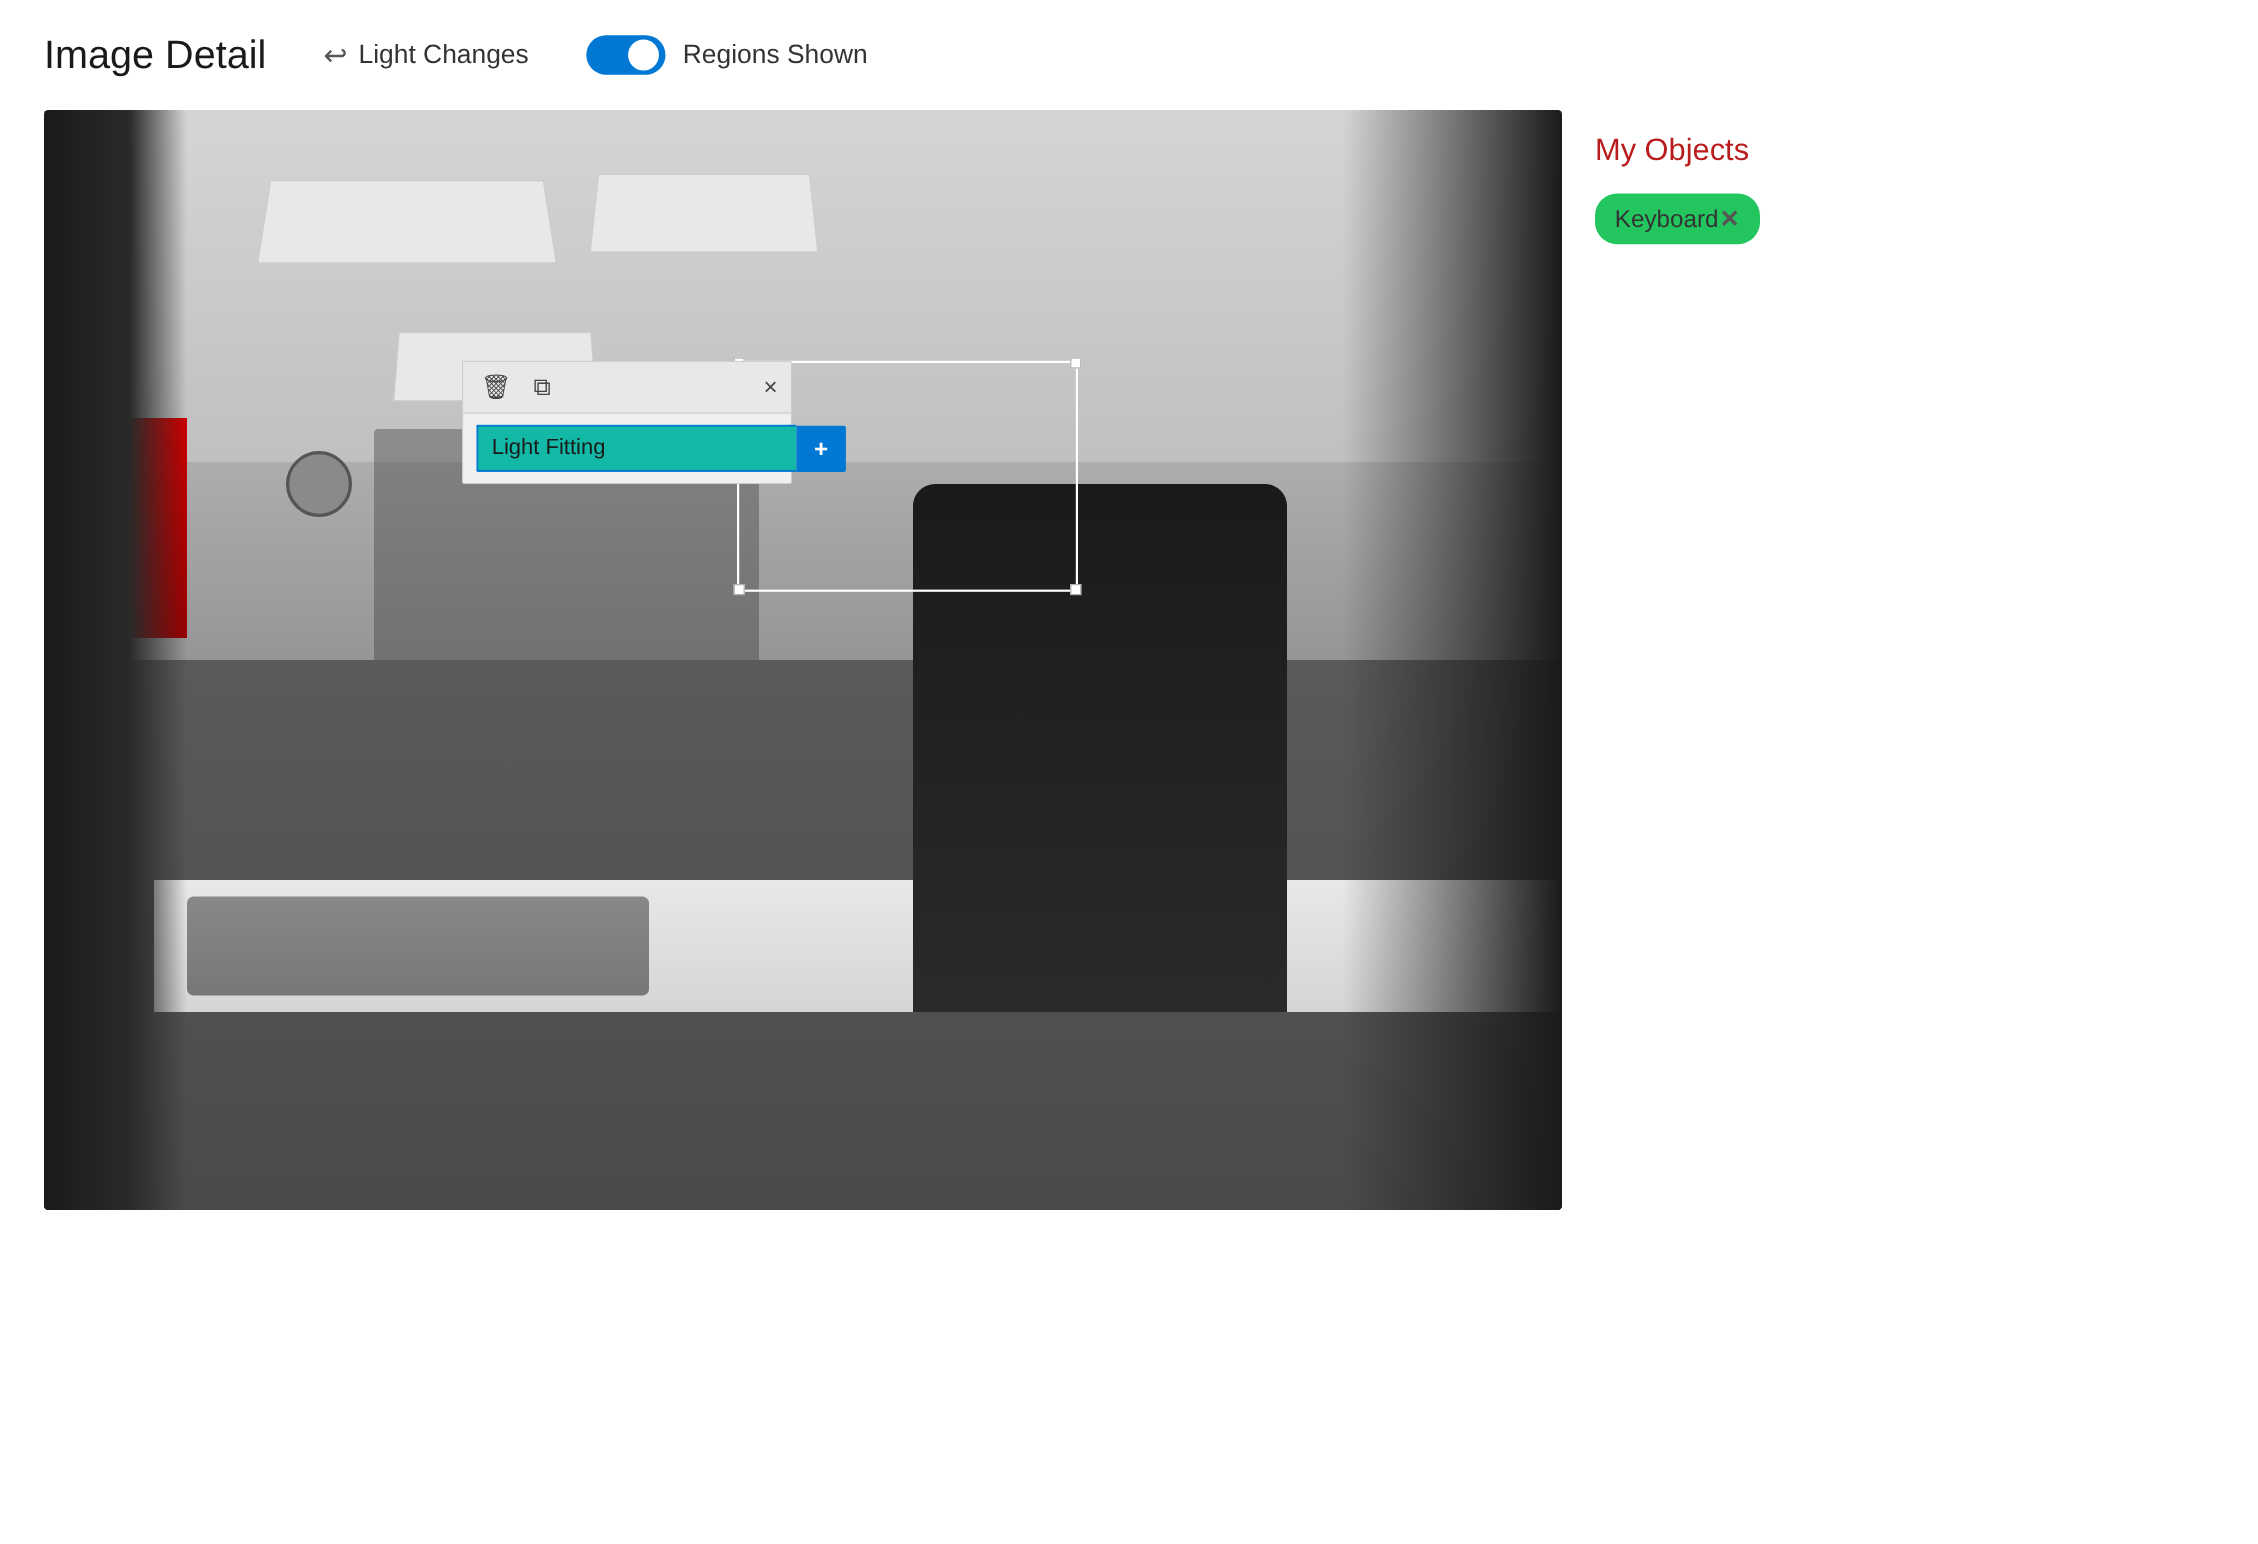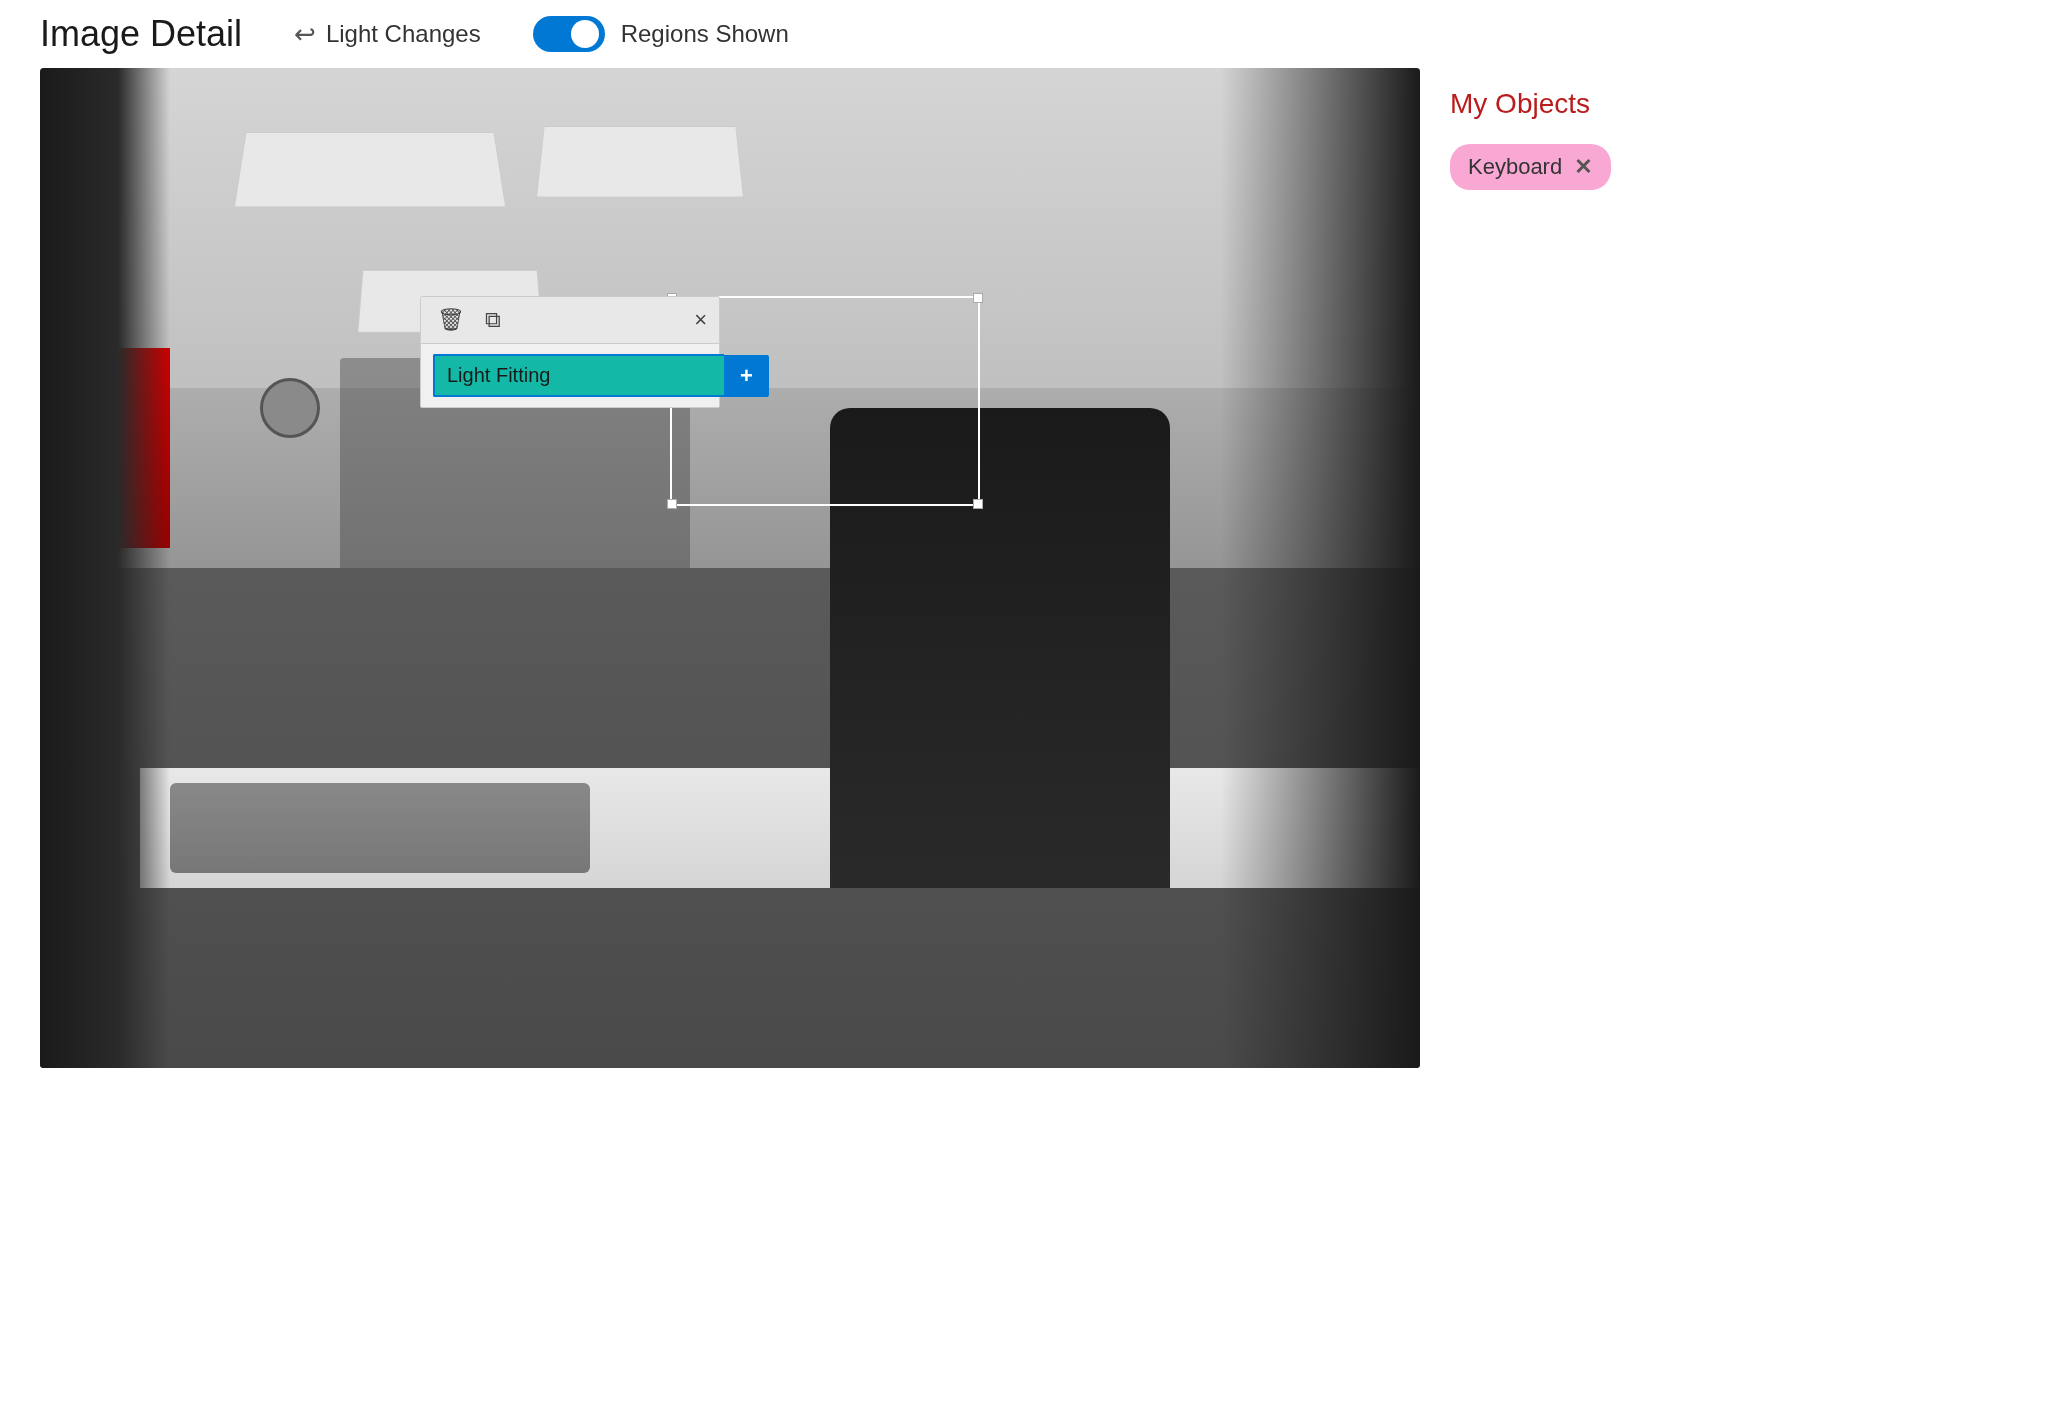--- a/index.html
+++ b/index.html
@@ -10,21 +10,21 @@
       height: 1404px;
       overflow: hidden;
     }
 
     
     .header {
       display: flex;
       align-items: center;
       padding: 18px 40px;
       gap: 40px;
-      height: 68px;
+      height: 100px;
     }
     .header-title {
       font-size: 36px;
       font-weight: 400;
       color: #1a1a1a;
     }
     .undo-btn {
       display: flex;
       align-items: center;
       gap: 10px;
@@ -318,24 +318,24 @@
     }
     .sidebar-title {
       font-size: 28px;
       font-weight: 400;
       color: #b91c1c;
       margin-bottom: 24px;
     }
     .object-tag {
       display: inline-flex;
       align-items: center;
-      background: #f9a8d4;
+      background: #22c55e;
       border-radius: 20px;
       padding: 10px 18px;
-      gap: 12px;
+      gap: 1px;
       font-size: 22px;
       color: #333;
     }
     .object-tag-close {
       background: none;
       border: none;
       cursor: pointer;
       font-size: 22px;
       color: #555;
       font-weight: bold;

